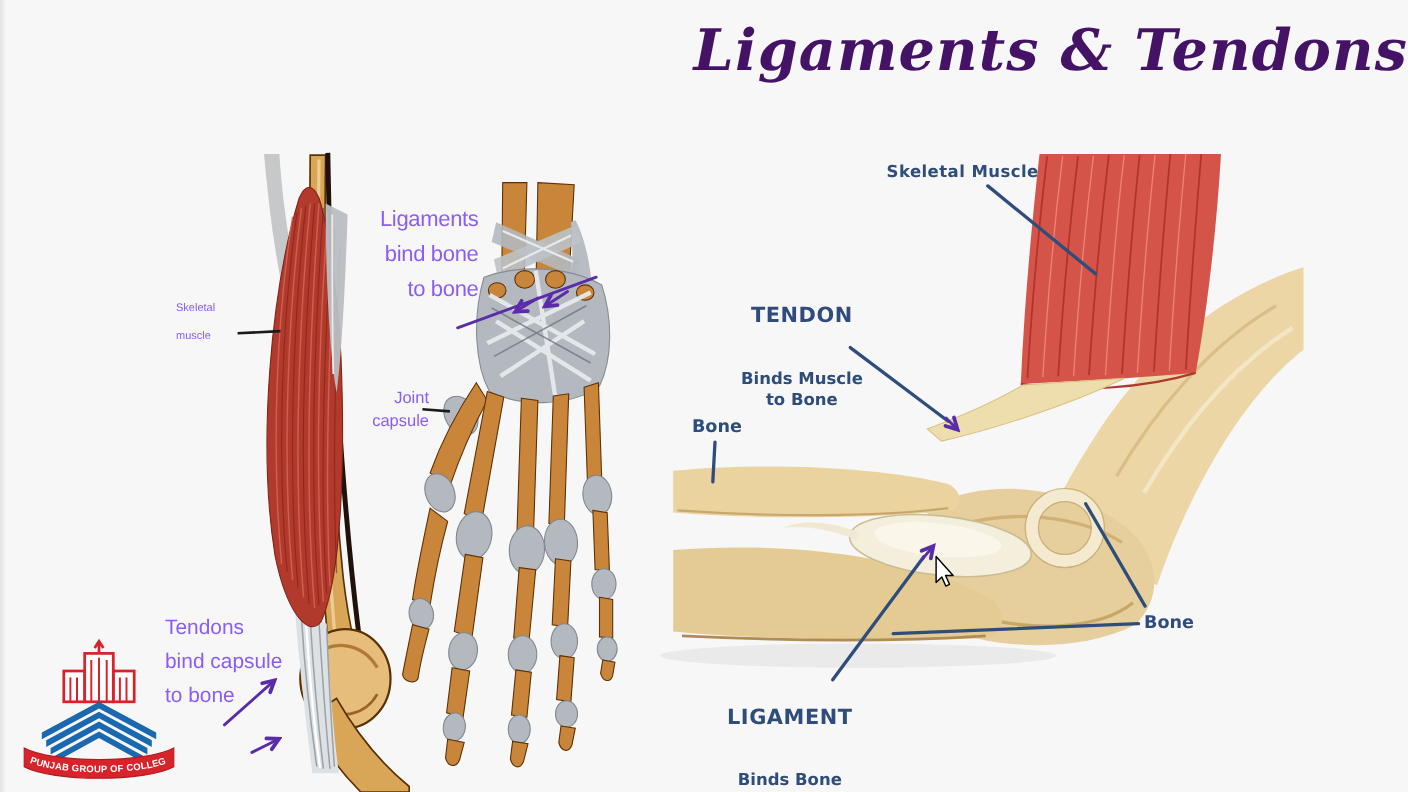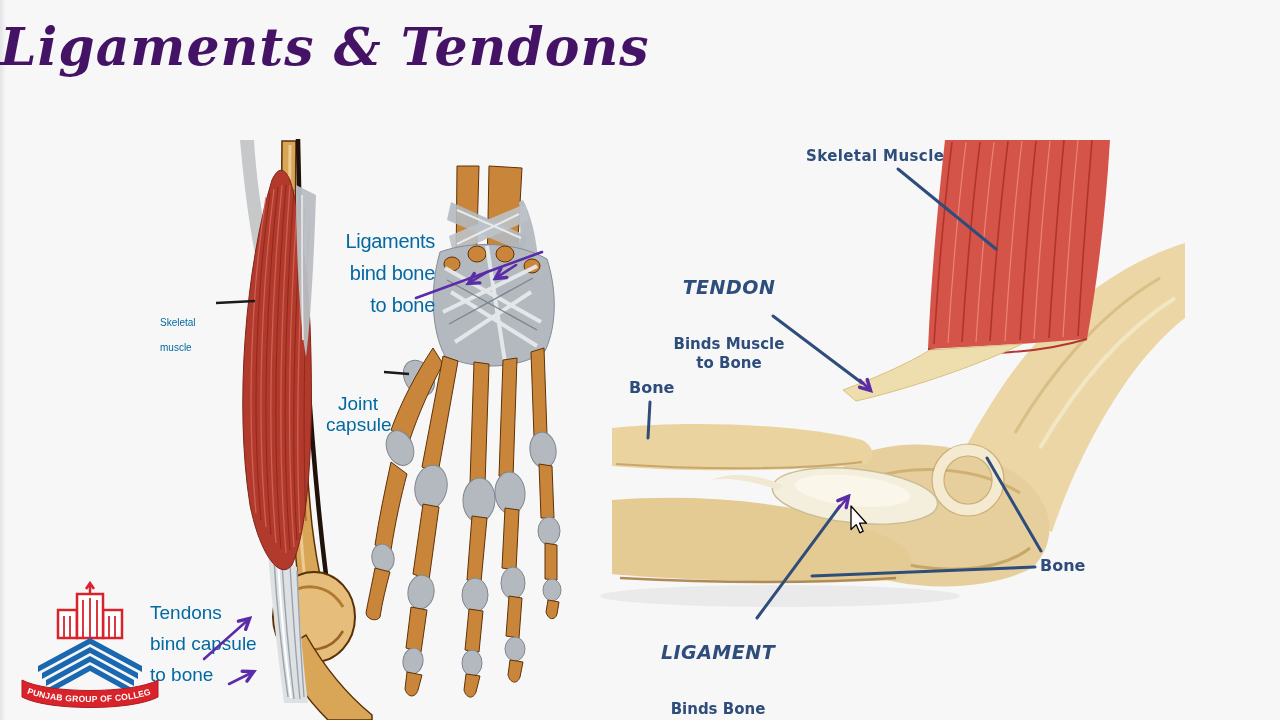--- a/index.html
+++ b/index.html
@@ -3,40 +3,40 @@
 <meta charset="utf-8">
 <style>
   html,body{margin:0;padding:0;background:#dcdcdc;}
   .slide{
     position:relative;width:1280px;height:720px;overflow:hidden;
     background:#f7f7f8;font-family:"Liberation Sans",sans-serif;
   }
   .edge-strip{position:absolute;left:0;top:0;width:6px;height:720px;
     background:linear-gradient(90deg,#e3e3e5,#f7f7f8);}
   .slide-title{
-    position:absolute;top:16px;left:0;width:100%;text-align:left;
+    position:absolute;top:16px;left:0;width:100%;text-align:right;
     font-family:"DejaVu Serif",serif;font-style:italic;font-weight:bold;
     font-size:52px;color:#451366;letter-spacing:1px;
   }
   .fig{position:absolute;}
   .lbl{position:absolute;white-space:pre-line;}
-  .lbl-black{color:#0369a1;font-family:"Liberation Sans",sans-serif;margin-top:42px;}
+  .lbl-black{color:#8b5cf6;font-family:"Liberation Sans",sans-serif;}
   .lbl-navy{color:#2e4d7b;font-family:"DejaVu Sans",sans-serif;font-weight:bold;}
   #lbl-skeletal-muscle-arm{left:160px;top:268px;width:64px;text-align:left;
     font-size:10px;line-height:25px;}
   #lbl-ligaments-note{left:340px;top:183px;width:95px;text-align:right;
     font-size:20px;line-height:32px;letter-spacing:-0.3px;}
-  #lbl-joint-capsule{left:326px;top:351px;width:64px;text-align:center;
-    font-size:19px;line-height:21px;}
+  #lbl-joint-capsule{left:326px;top:351px;width:64px;text-align:right;
+    font-size:15px;line-height:21px;}
   #lbl-tendons-note{left:150px;top:555px;width:120px;text-align:left;
     font-size:19px;line-height:31px;}
   #lbl-skeletal-muscle-elbow{left:806px;top:147px;font-size:15px;letter-spacing:.4px;}
   #lbl-tendon{left:640px;top:257px;width:178px;text-align:center;}
   #lbl-ligament{left:630px;top:622px;width:176px;text-align:center;}
-  .lbl-title-line{font-size:19px;letter-spacing:.5px;font-style:italic;}
+  .lbl-title-line{font-size:19px;letter-spacing:.5px;}
   .lbl-sub-line{font-size:15px;line-height:19px;margin-top:18px;}
   #lbl-bone-left{left:629px;top:378px;font-size:16px;}
   #lbl-bone-right{left:1040px;top:556px;font-size:16px;}
   .overlay{position:absolute;left:0;top:0;pointer-events:none;}
   .bone-f{fill:#c9853a;stroke:#5f3206;stroke-width:1;}
   .wrap-f{fill:#b3b9bf;stroke:#7f878f;stroke-width:1;}
 </style>
 </head>
 <body>
 

